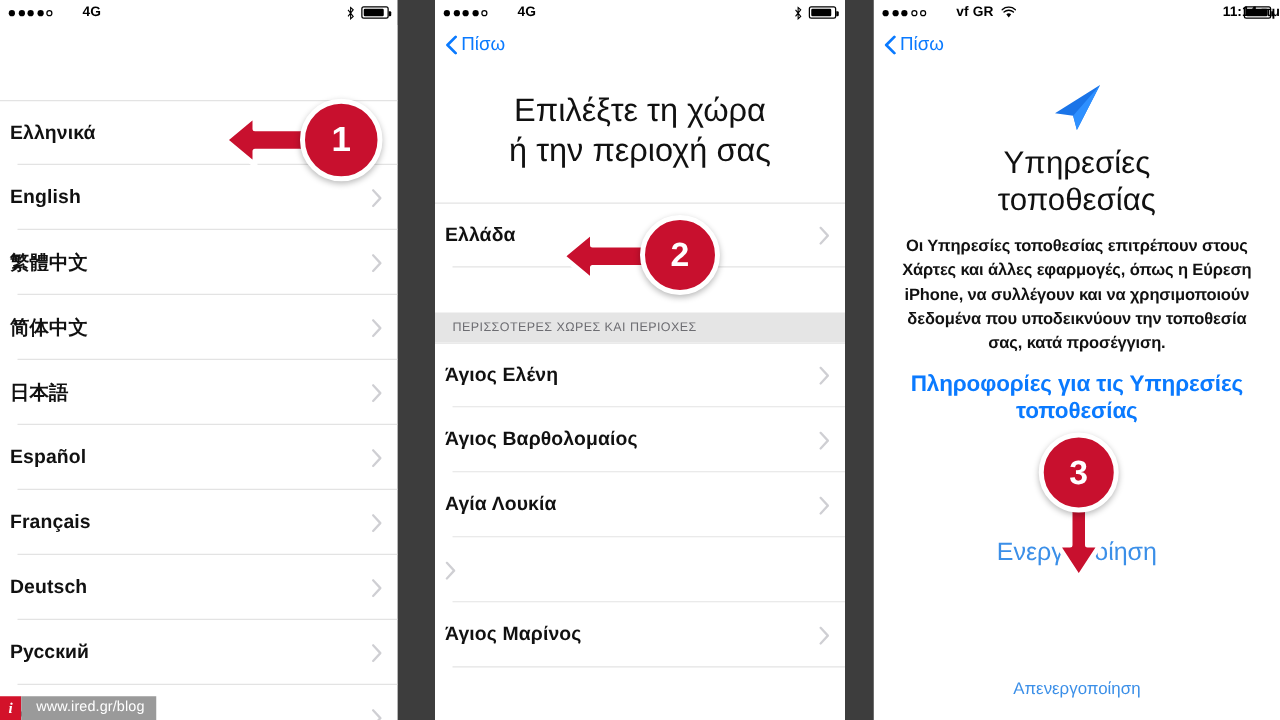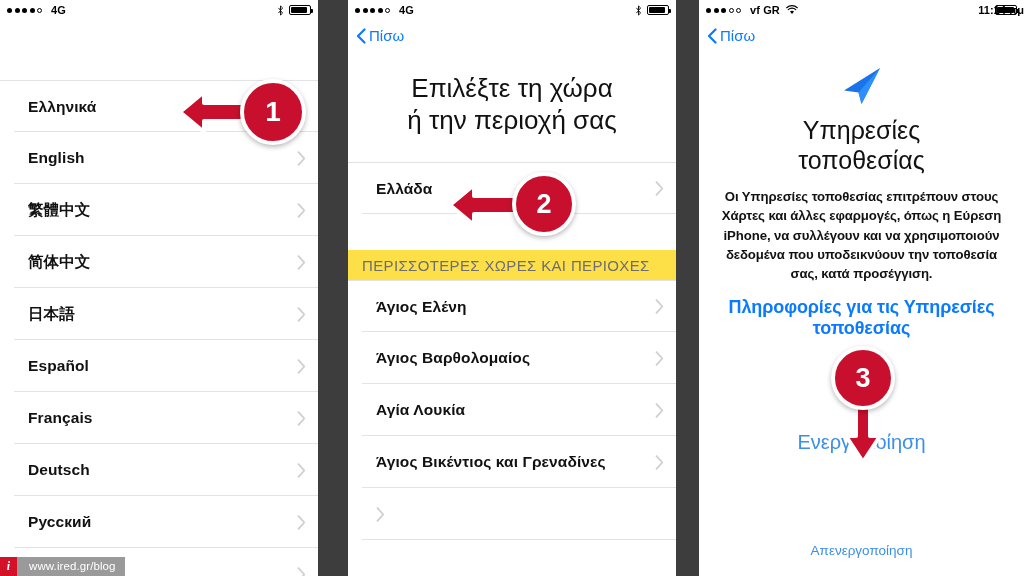--- a/index.html
+++ b/index.html
@@ -22,21 +22,21 @@
 
   
   .statusbar {
     height:20px; display:flex; align-items:center;
     padding:0 7px; font-size:11px; color:#000; font-weight:bold;
     position:relative;
   }
   .dots { display:flex; align-items:center; gap:2.5px; }
   .dot { width:5px; height:5px; border-radius:50%; background:#000; }
   .dot.hollow { background:transparent; border:1px solid #000; width:5px; height:5px; }
-  .carrier { margin-left:9px; font-size:11px; font-weight:bold; letter-spacing:.1px; }
+  .carrier { margin-left:24px; font-size:11px; font-weight:bold; letter-spacing:.1px; }
   .sb-spacer { flex:1; }
   .sb-time {
     position:absolute; left:0; right:0; text-align:right;
     font-size:11px; font-weight:bold; pointer-events:none;
   }
   .sb-right { display:flex; align-items:center; gap:5px; z-index:2; }
   .wifi-ico { width:12px; height:10px; }
   .bt-ico { width:7px; height:11px; }
   .battery {
     width:22px; height:10px; border:1px solid #000; border-radius:2px;
@@ -53,34 +53,34 @@
   .back-btn {
     display:flex; align-items:center; gap:3px;
     color:#0a7aff; font-size:15px; cursor:pointer;
   }
   .chev-left { width:10px; height:16px; }
 
   
   .list { width:100%; }
   .list-row {
     position:relative; height:52px; display:flex; align-items:center;
-    padding:0 12px 0 28px; background:#fff; cursor:pointer;
+    padding:0 12px 0 8px; background:#fff; cursor:pointer;
   }
   .list-row::after {
     content:""; position:absolute; left:14px; right:0; bottom:0;
     height:1px; background:#e3e3e3;
   }
   .list-row.first-sep { border-top:1px solid #e3e3e3; }
   .row-label { flex:1; font-size:15.5px; color:#111; font-weight:bold; letter-spacing:.1px; }
   .chev-right { width:9px; height:15px; opacity:.85; }
 
   .section-head {
-    padding:7px 14px 6px 14px; font-size:15px; color:#6d6d72;
+    padding:7px 14px 6px 14px; font-size:10px; color:#6d6d72;
     letter-spacing:.35px; text-transform:uppercase;
-    background:#fde047;
+    background:#e5e5e5;
   }
   .spacer-gray { height:36px; background:#fff; }
 
   
   .p1-toppad { height:60px; background:#fff; }
 
   
   .p2-title {
     text-align:center; font-size:26px; line-height:1.22; color:#111;
     padding:22px 14px 26px 14px; font-weight:normal;
@@ -300,26 +300,26 @@
             <path d="M1.5 1.2 L7.3 7.5 L1.5 13.8" fill="none" stroke="#c7c7cc" stroke-width="1.8" stroke-linecap="round" stroke-linejoin="round"></path>
           </svg>
         </div>
         <div class="list-row">
           <span class="row-label">Αγία Λουκία</span>
           <svg class="chev-right" viewBox="0 0 9 15">
             <path d="M1.5 1.2 L7.3 7.5 L1.5 13.8" fill="none" stroke="#c7c7cc" stroke-width="1.8" stroke-linecap="round" stroke-linejoin="round"></path>
           </svg>
         </div>
         <div class="list-row">
-          <span class="row-label">Άγιος Βικέντιος και Γρεναδίνες</span>
-          <svg class="chev-right" viewBox="0 0 9 15">
-            <path d="M1.5 1.2 L7.3 7.5 L1.5 13.8" fill="none" stroke="#c7c7cc" stroke-width="1.8" stroke-linecap="round" stroke-linejoin="round"></path>
-          </svg>
-        </div>
-        <div class="list-row">
+          <svg class="chev-right" viewBox="0 0 9 15">
+            <path d="M1.5 1.2 L7.3 7.5 L1.5 13.8" fill="none" stroke="#c7c7cc" stroke-width="1.8" stroke-linecap="round" stroke-linejoin="round"></path>
+          </svg>
+        </div>
+        <div class="list-row">
+          <span class="row-label">Άγιος Μαρίνος</span>
           <svg class="chev-right" viewBox="0 0 9 15">
             <path d="M1.5 1.2 L7.3 7.5 L1.5 13.8" fill="none" stroke="#c7c7cc" stroke-width="1.8" stroke-linecap="round" stroke-linejoin="round"></path>
           </svg>
         </div>
       </div>
   </div>
 
   <div class="panel" id="panel-3">
 
     <div class="statusbar">

